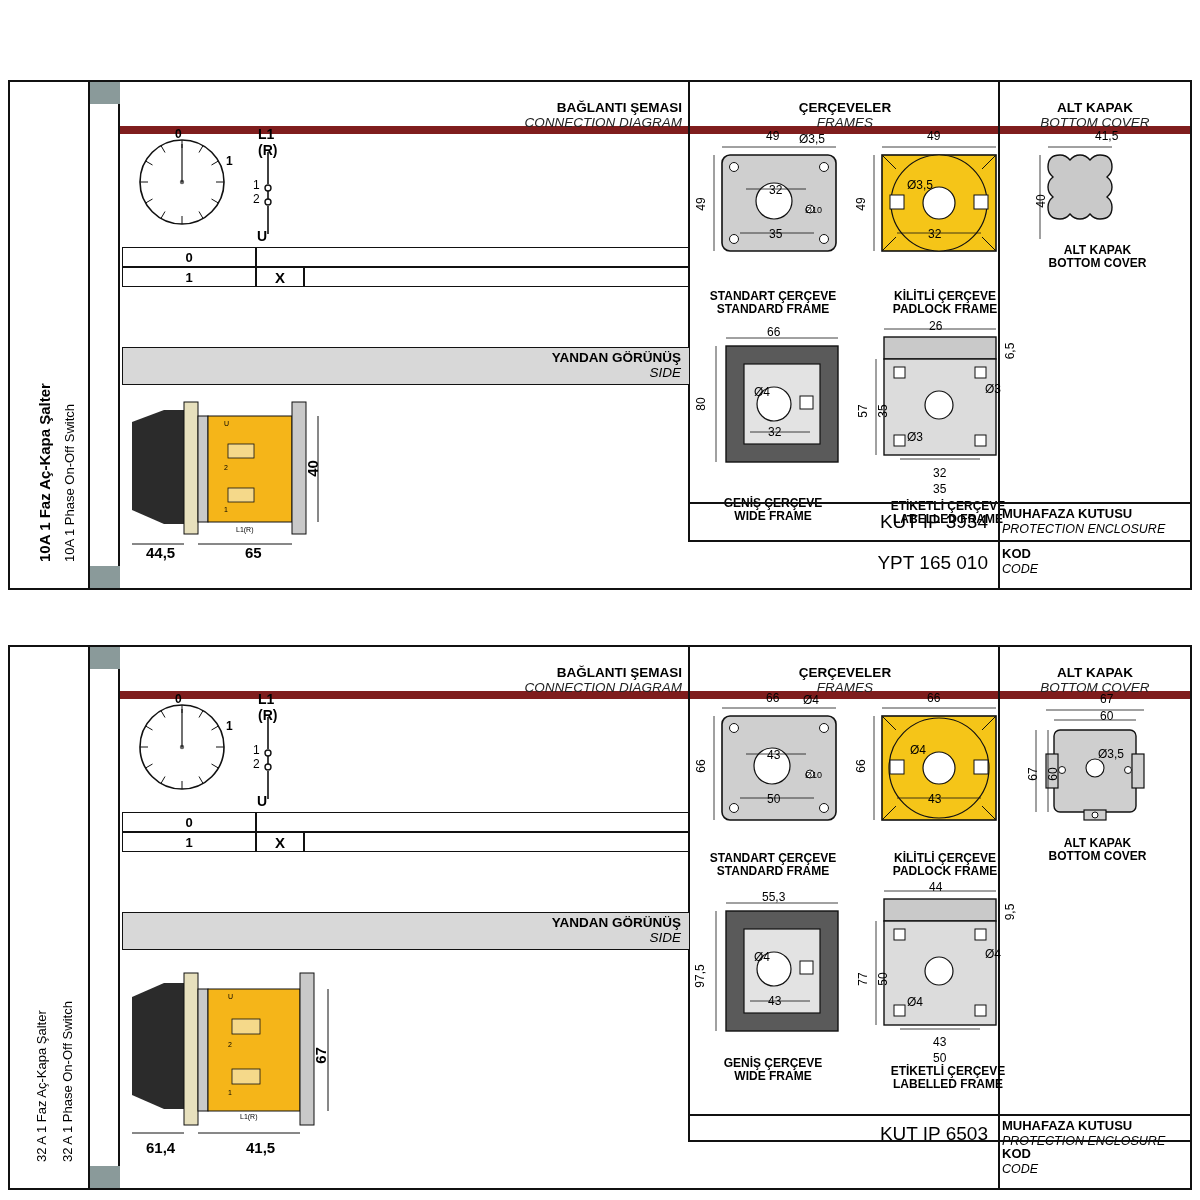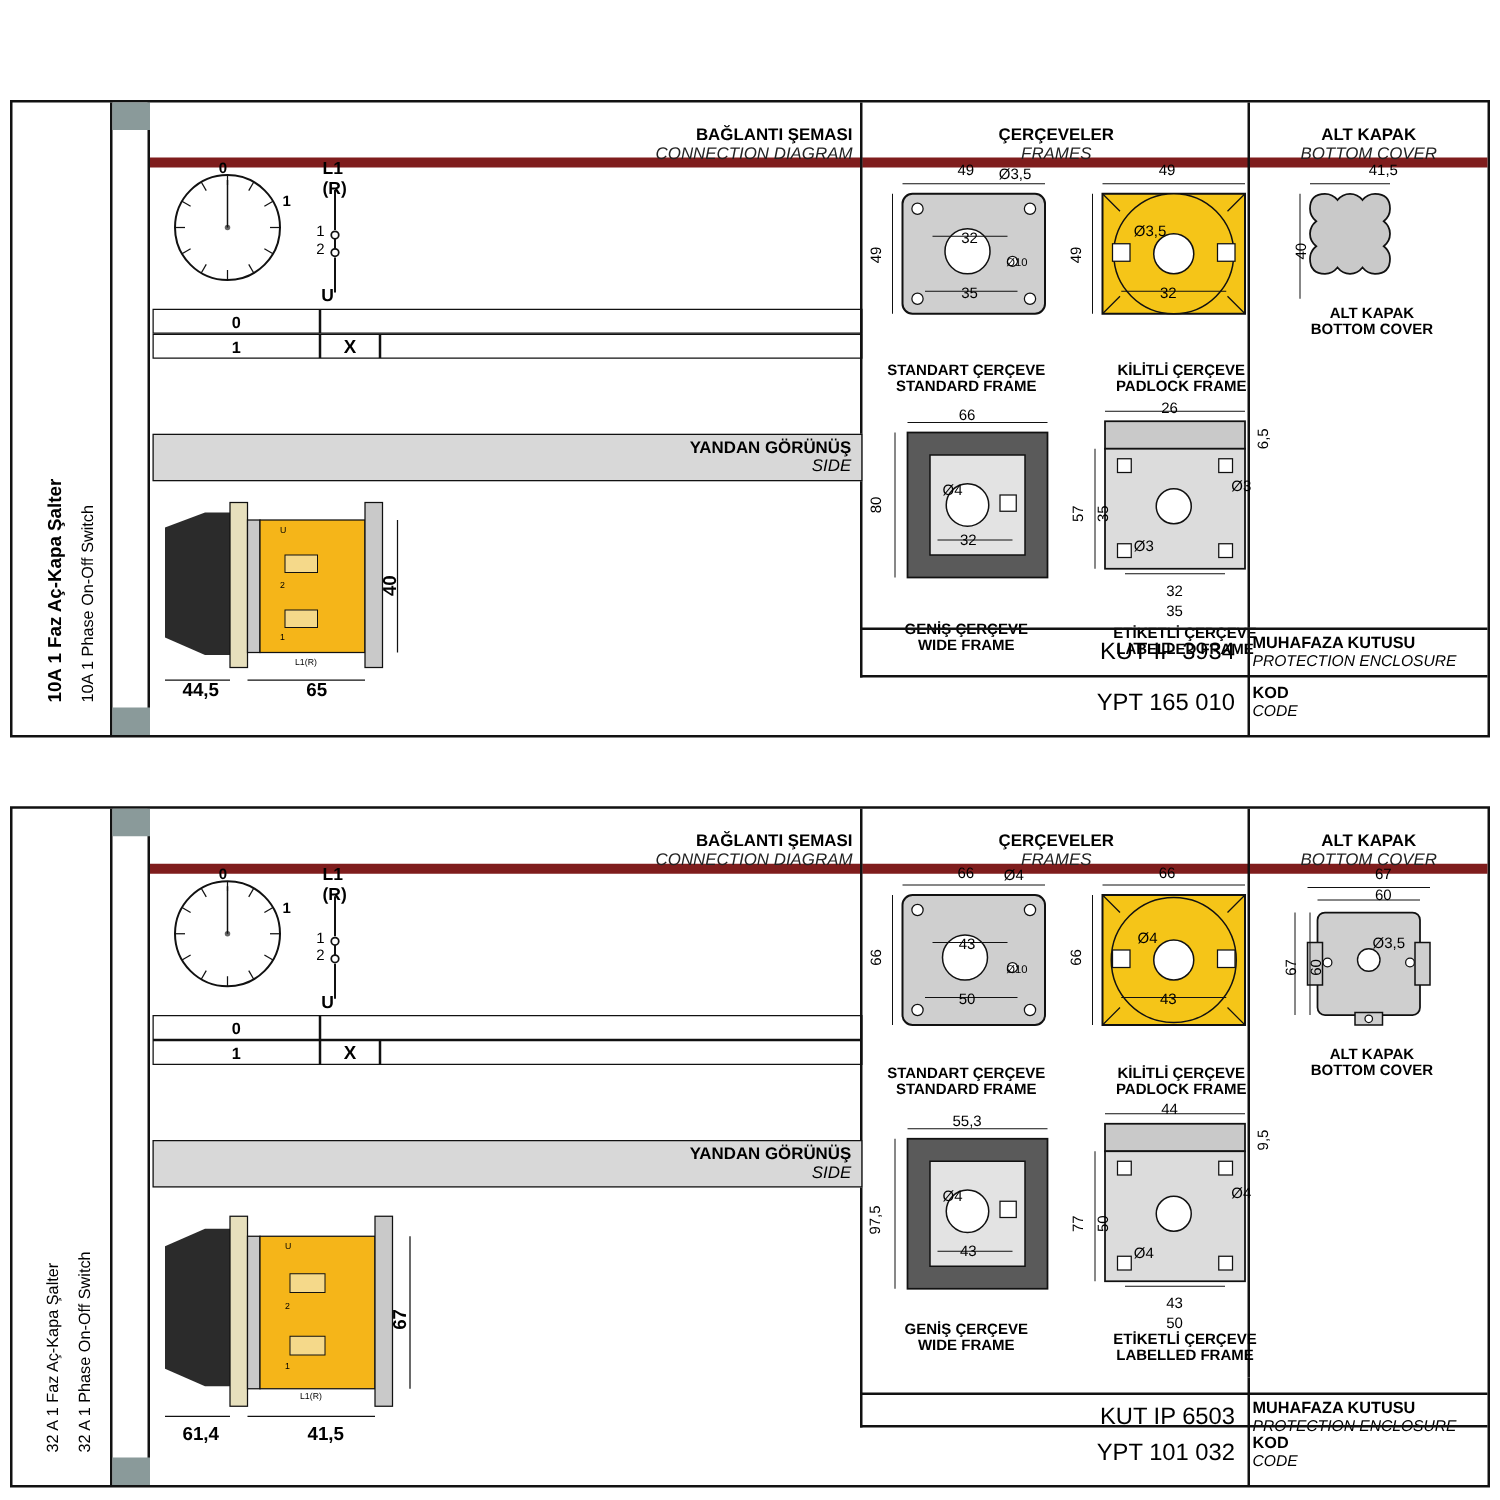--- a/index.html
+++ b/index.html
@@ -460,19 +460,18 @@
     <div>ALT KAPAK</div>
     <div>BOTTOM COVER</div>
   </div>
 
   <div class="bottomcell" style="left:678px; top:455px; width:502px; height:54px;margin-top:12px;">
     <div class="bignum" style="position:absolute; left:0; top:7px; width:310px;">KUT IP 6503</div>
     <div style="position:absolute; left:314px; top:2px; font-size:13px; font-weight:bold;">MUHAFAZA KUTUSU</div>
     <div style="position:absolute; left:314px; top:18px; font-size:12.5px; font-style:italic;">PROTECTION ENCLOSURE</div>
   </div>
   <div class="bottomcell" style="left:678px; top:493px; width:502px; height:48px;">
-    <div class="bignum" style="position:absolute; left:0; top:10px; width:310px;">YPT 101 032</div>
     <div style="position:absolute; left:314px; top:4px; font-size:13px; font-weight:bold;">KOD</div>
     <div style="position:absolute; left:314px; top:20px; font-size:12.5px; font-style:italic;">CODE</div>
   </div>
   <div class="vline" style="left:988px; top:455px; height:86px;"></div>
 
 </div>
 
 </body></html>

